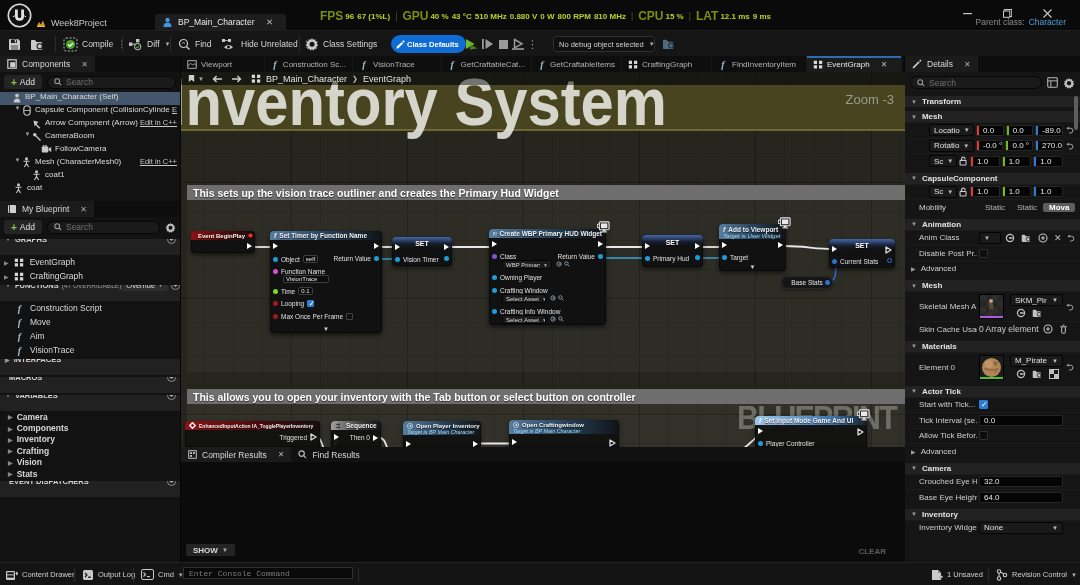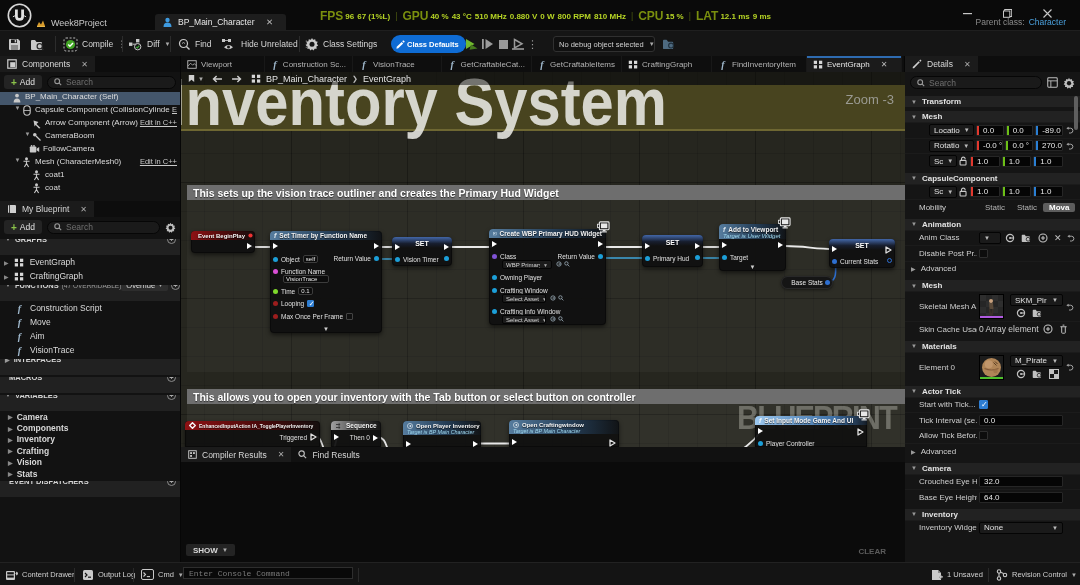--- a/index.html
+++ b/index.html
@@ -443,21 +443,21 @@
         <div class="trow" style="padding-left: 24px;">
           <span class="exp">▼</span>
           <span class="ticon">
             <svg width="10" height="10" viewBox="0 0 10 10">
               <circle cx="2.8" cy="2.8" r="1.8" fill="#c9c9c9"></circle>
               <line x1="4" y1="4" x2="8.5" y2="8.5" stroke="#c9c9c9" stroke-width="1.3"></line>
             </svg>
           </span>
           <span class="lbl">CameraBoom</span>
         </div>
-        <div class="trow" style="padding-left: 22px;">
+        <div class="trow" style="padding-left: 34px;">
           <span class="exp"></span>
           <span class="ticon">
             <svg width="11" height="9" viewBox="0 0 11 9">
               <rect x="0.8" y="1.5" width="6.5" height="6" rx="0.8" fill="#c9c9c9"></rect>
               <path d="M7.6 3.8 L10.2 2 L10.2 7 L7.6 5.2 Z" fill="#c9c9c9"></path>
               <circle cx="2.6" cy="0.9" r="0.9" fill="#c9c9c9"></circle>
               <circle cx="5" cy="0.9" r="0.9" fill="#c9c9c9"></circle>
             </svg>
           </span>
           <span class="lbl">FollowCamera</span>
@@ -476,21 +476,21 @@
         <div class="trow" style="padding-left: 24px;">
           <span class="exp"></span>
           <span class="ticon">
             <svg width="9" height="11" viewBox="0 0 9 11">
               <circle cx="4.5" cy="1.8" r="1.5" fill="#c9c9c9"></circle>
               <path d="M4.5 3.4 L4.5 6.5 M1.5 4.3 L7.5 4.3 M4.5 6.5 L2.4 10 M4.5 6.5 L6.6 10" stroke="#c9c9c9" stroke-width="1.1" fill="none"></path>
             </svg>
           </span>
           <span class="lbl">coat1</span>
         </div>
-        <div class="trow" style="padding-left: 24px;">
+        <div class="trow" style="padding-left: 6px;">
           <span class="exp"></span>
           <span class="ticon">
             <svg width="9" height="11" viewBox="0 0 9 11">
               <circle cx="4.5" cy="1.8" r="1.5" fill="#c9c9c9"></circle>
               <path d="M4.5 3.4 L4.5 6.5 M1.5 4.3 L7.5 4.3 M4.5 6.5 L2.4 10 M4.5 6.5 L6.6 10" stroke="#c9c9c9" stroke-width="1.1" fill="none"></path>
             </svg>
           </span>
           <span class="lbl">coat</span>
         </div>
       </div>

